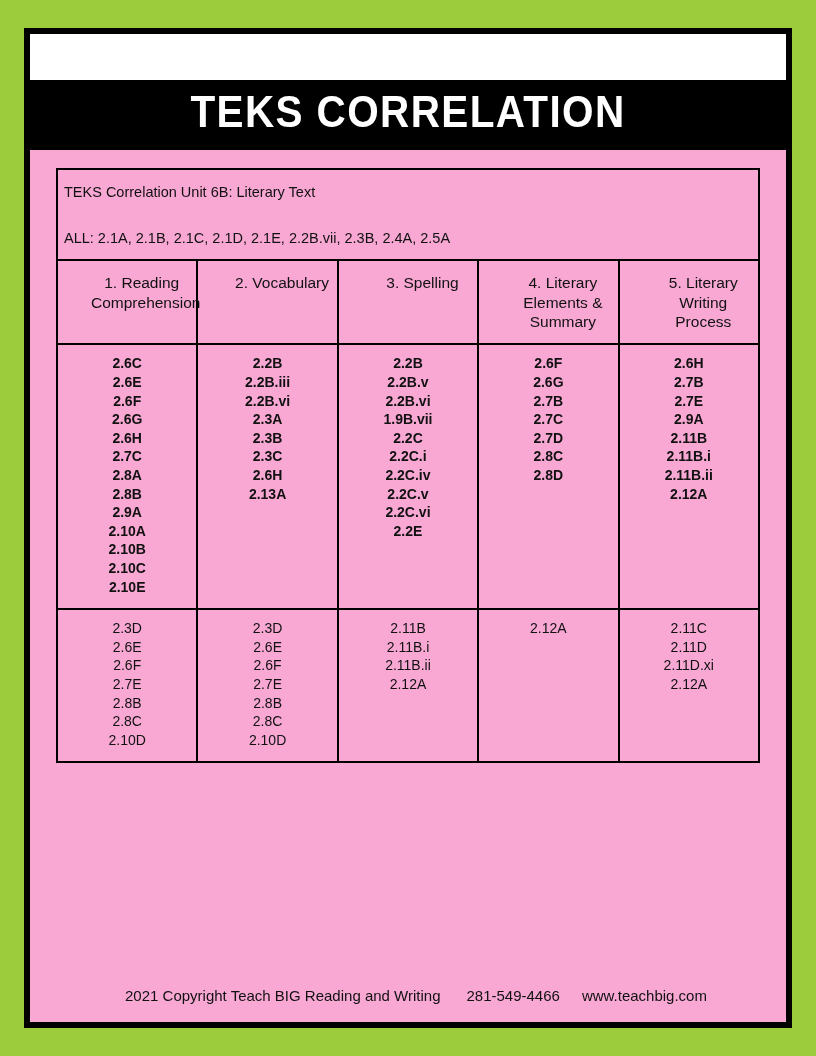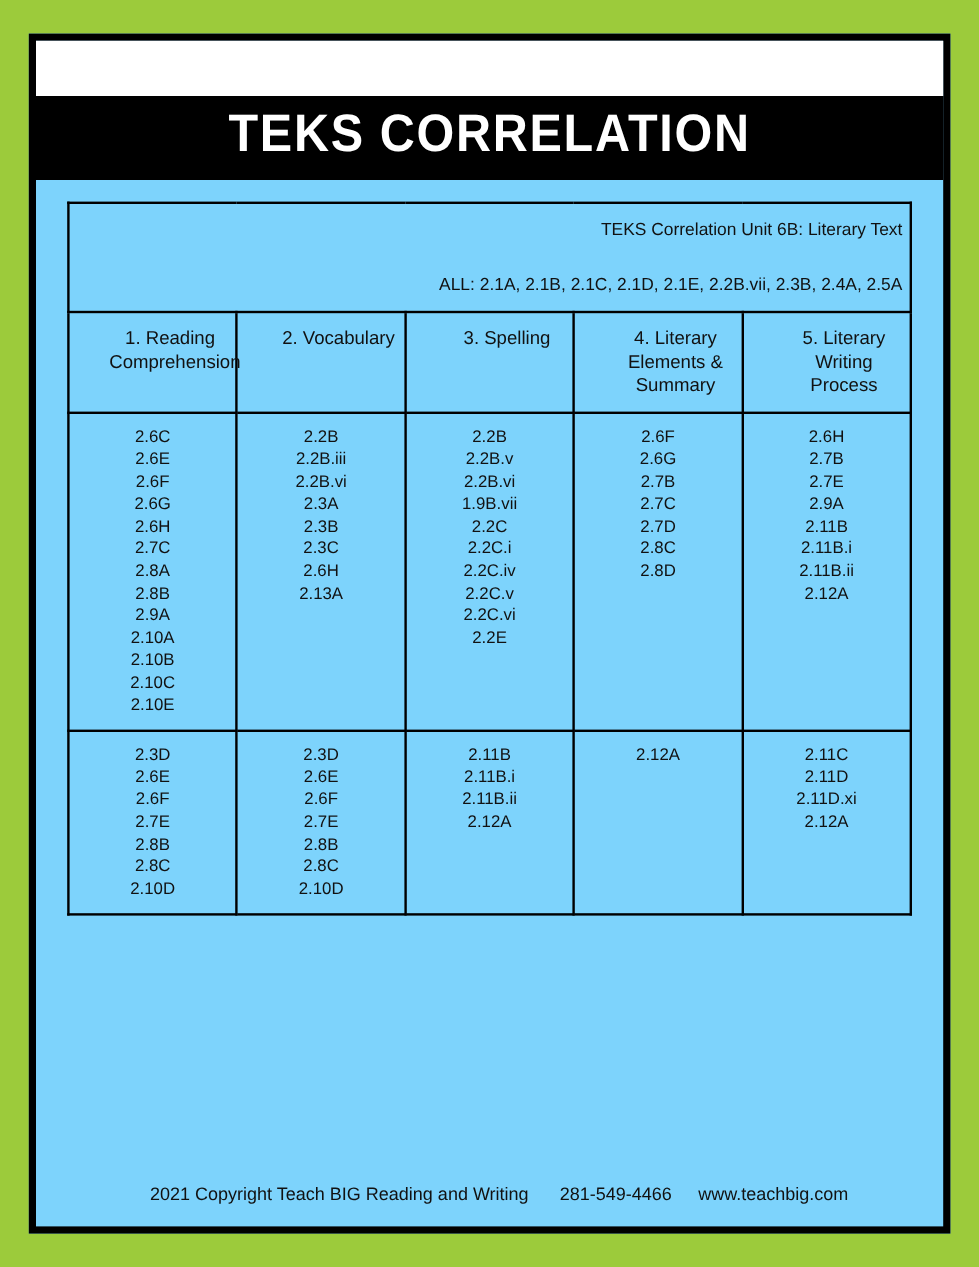--- a/index.html
+++ b/index.html
@@ -12,21 +12,21 @@
     background: #9ccb3b;
     font-family: "Liberation Sans", sans-serif;
     overflow: hidden;
   }
   .page {
     position: absolute;
     left: 24px;
     top: 28px;
     width: 768px;
     height: 1000px;
-    background: #7dd3fc;
+    background: #f9a8d4;
     border: 6px solid #000000;
     box-sizing: border-box;
   }
   .white-strip {
     height: 46px;
     background: #ffffff;
   }
   .title-bar {
     background: #000000;
     text-align: center;
@@ -58,21 +58,21 @@
   .header-cell {
     text-align: center;
     font-size: 15.5px;
     color: #111;
     padding: 12px 4px 12px 4px;
     line-height: 1.25;
     font-weight: normal;
     margin-left: 29px;
   }
   .top-note {
-    text-align: right;
+    text-align: left;
     font-size: 14.5px;
     color: #111;
     padding: 14px 6px 6px 6px;
     line-height: 1.2;
     border-radius: 20px;
   }
   .top-note .line2 {
     display: block;
     margin-top: 28px;
     margin-bottom: 6px;
@@ -82,20 +82,21 @@
     font-size: 14px;
     color: #111;
     line-height: 1.33;
     padding: 9px 4px 12px 4px;
   }
   .codes div {
     white-space: nowrap;
   }
   .body-tall {
     height: 248px;
+    font-weight: bold;
   }
   .body-short {
     height: 124px;
   }
   .head-row td {
     height: 62px;
   }
   .footer {
     position: absolute;
     left: 16px;

